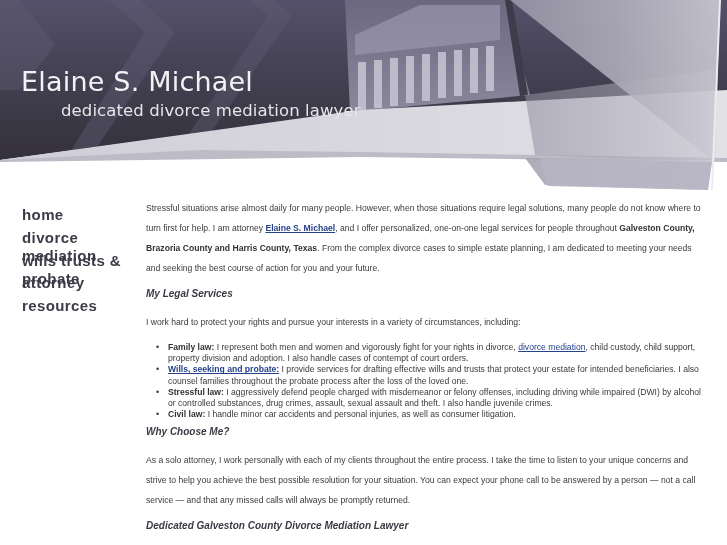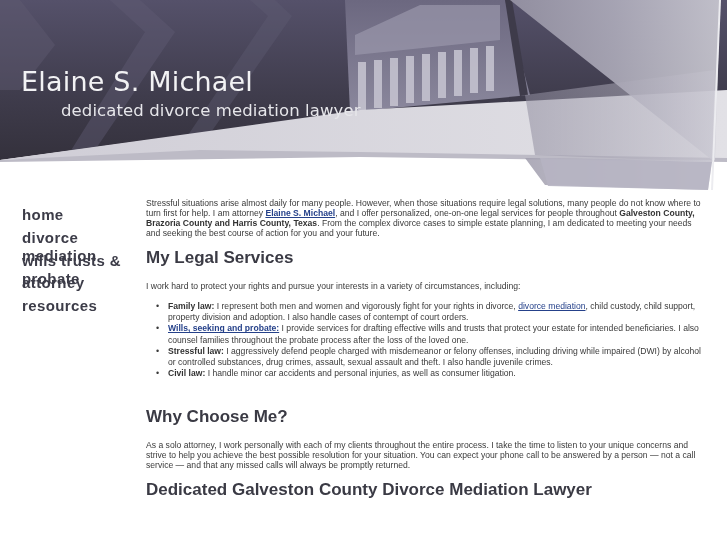--- a/index.html
+++ b/index.html
@@ -25,25 +25,25 @@
   .nav { position: absolute; left: 22px; top: 206px; width: 120px; list-style: none; }
   .nav li { height: 22.8px; }
   .nav a {
     font-size: 15px; font-weight: bold; color: #3c3c48; text-decoration: none;
     letter-spacing: 0.4px;
   }
 
   
   .main { position: absolute; left: 146px; top: 198px; width: 560px; }
   .main h1 { font-size: 16.5px; color: #45465a; font-weight: bold; margin-bottom: 19px; letter-spacing: -0.1px; }
-  .main h2 { font-size: 17px; color: #3a3a44; font-weight: bold; margin-bottom: 13px; }
-  .main p { font-size: 8.6px; line-height: 10px; color: #3a3a3a; margin-bottom: 10px; }
+  .main h2 { font-size: 10px; color: #3a3a44; font-weight: bold; margin-bottom: 13px; font-style: italic; }
+  .main p { font-size: 8.6px; line-height: 20px; color: #3a3a3a; margin-bottom: 10px; }
   .main a.inline-link { color: #25418a; text-decoration: underline; font-weight: normal; }
   .main a.bold-link { color: #25418a; text-decoration: underline; font-weight: bold; }
-  .main ul { list-style: none; margin-left: 10px; margin-bottom: 28px; }
+  .main ul { list-style: none; margin-left: 10px; margin-bottom: 6px; }
   .main ul li { position: relative; padding-left: 12px; font-size: 8.6px; line-height: 11.2px; color: #3a3a3a; }
   .main ul li::before { content: "•"; position: absolute; left: 0; top: 0; color: #3a3a3a; font-size: 9px; }
   .main b { color: #333; }
 </style>
 </head>
 <body>
 
 <div class="header">
   <svg width="727" height="190" viewBox="0 0 727 190">
     <defs>

